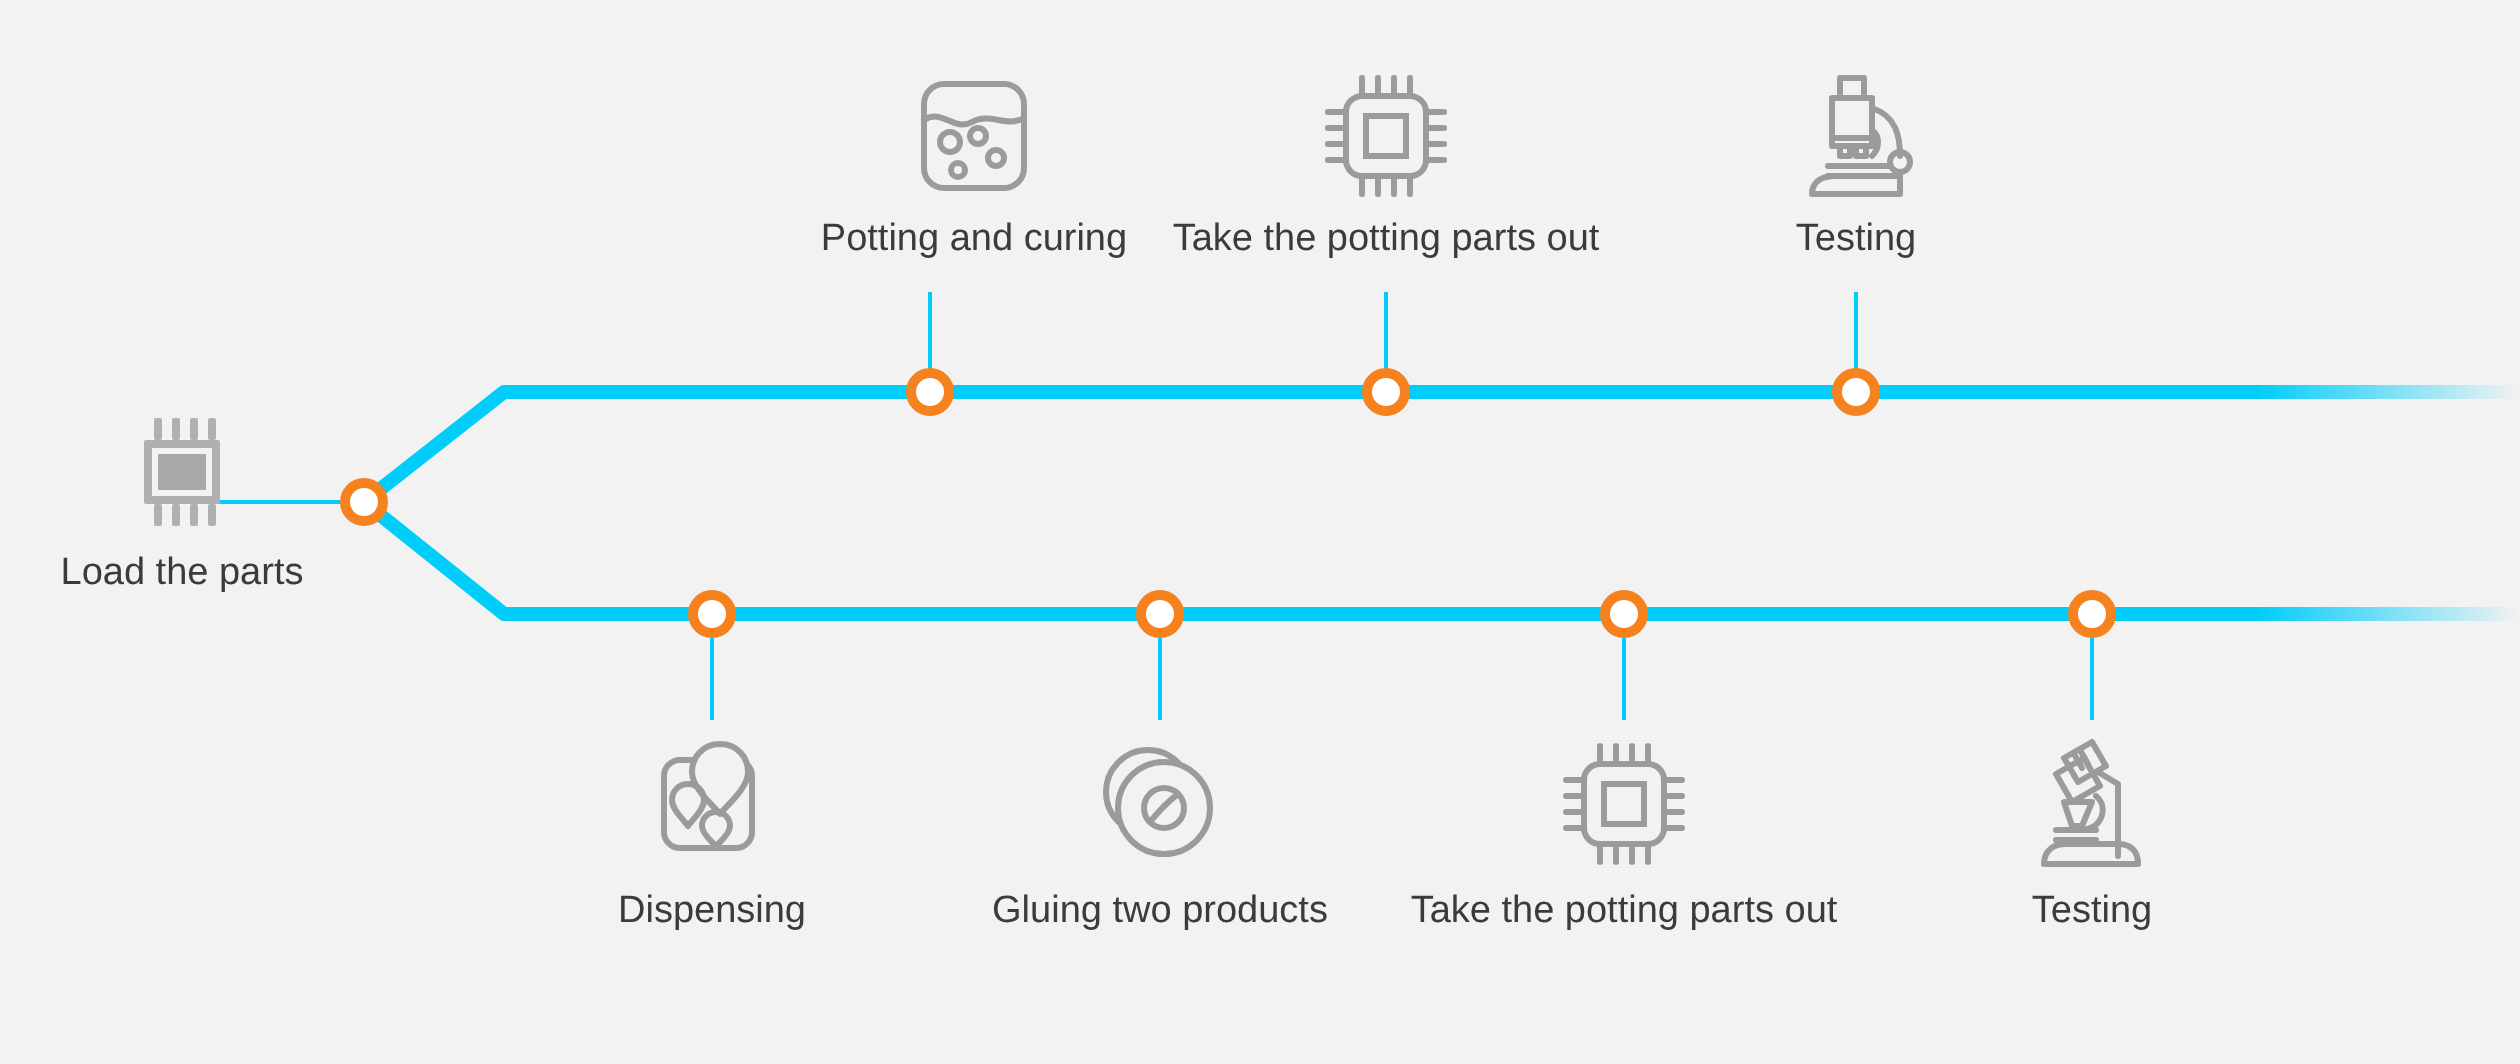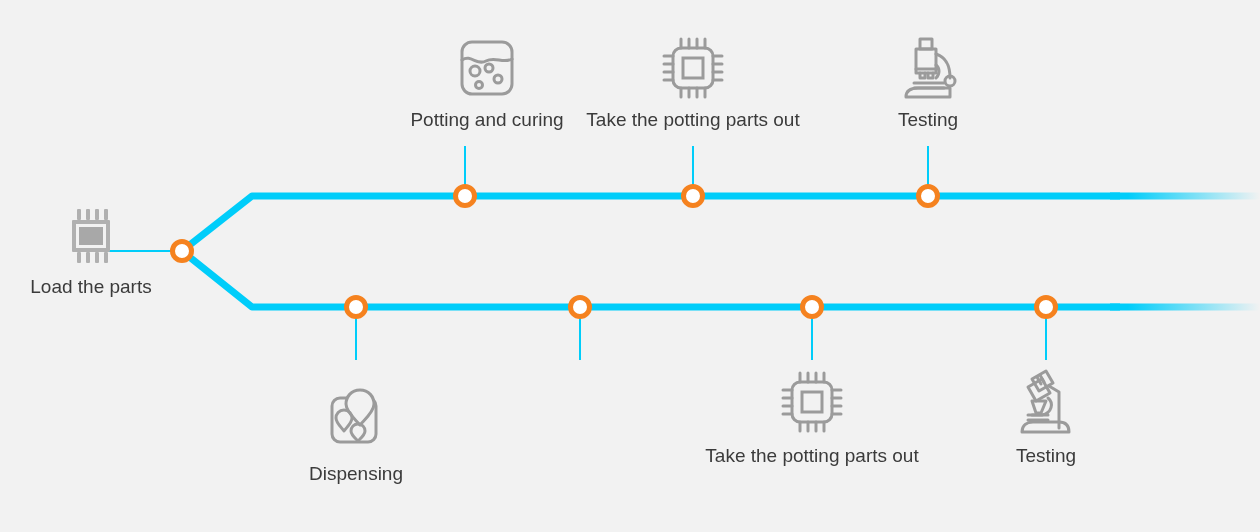--- a/index.html
+++ b/index.html
@@ -192,34 +192,47 @@
           <circle cx="58" cy="49" r="5"></circle>
           <line x1="22" y1="51" x2="52" y2="51"></line>
           <line x1="22" y1="56" x2="52" y2="56"></line>
           <path d="M14 65 C 14 58, 20 56, 26 56 L58 56 L58 65 Z"></path>
         </g>
       </svg>
     </span>
     <span class="step-label">Testing</span>
   </div>
 
-  <div class="step below" style="left:356px; top:384px;">
+  <div class="step below" style="left:356px; top:366px;">
     <span class="step-icon">
       <svg viewBox="0 0 72 72" width="72" height="72">
         <g fill="none" stroke="#9b9b9b" stroke-width="3" stroke-linejoin="round">
           <rect x="12" y="14" width="44" height="44" rx="8"></rect>
           <path d="M40 6 C 49 6, 54 13, 54 20 C 54 28, 44 36, 40 41 C 36 36, 26 28, 26 20 C 26 13, 31 6, 40 6 Z" fill="#f2f2f2"></path>
           <path d="M24 26 C 29 26, 32 30, 32 34 C 32 39, 26 44, 24 47 C 22 44, 16 39, 16 34 C 16 30, 19 26, 24 26 Z"></path>
           <path d="M38 40 C 42 40, 45 43, 45 47 C 45 51, 40 55, 38 57 C 36 55, 31 51, 31 47 C 31 43, 34 40, 38 40 Z"></path>
         </g>
       </svg>
     </span>
     <span class="step-label">Dispensing</span>
   </div>
 
+  <div class="step below" style="left:580px; top:366px;">
+    <span class="step-icon">
+      <svg viewBox="0 0 72 72" width="72" height="72">
+        <g fill="none" stroke="#9b9b9b" stroke-width="3">
+          <circle cx="30" cy="30" r="21"></circle>
+          <circle cx="38" cy="38" r="23" fill="#f2f2f2"></circle>
+          <circle cx="38" cy="38" r="10"></circle>
+          <path d="M31 45 C 35 40, 41 34, 45 31" stroke-linecap="round"></path>
+        </g>
+      </svg>
+    </span>
+    <span class="step-label">Gluing two products</span>
+  </div>
 
   <div class="step below" style="left:812px; top:366px;">
     <span class="step-icon">
       <svg viewBox="0 0 72 72" width="72" height="72">
         <g fill="none" stroke="#9b9b9b" stroke-width="3" stroke-linecap="round">
           <rect x="16" y="16" width="40" height="40" rx="8"></rect>
           <rect x="26" y="26" width="20" height="20"></rect>
           <line x1="24" y1="7" x2="24" y2="16"></line>
           <line x1="32" y1="7" x2="32" y2="16"></line>
           <line x1="40" y1="7" x2="40" y2="16"></line>

